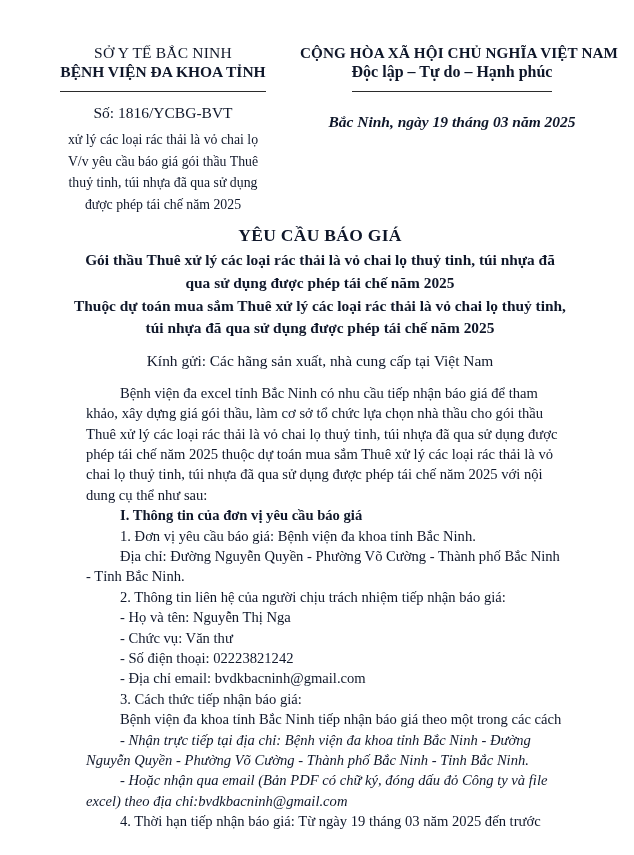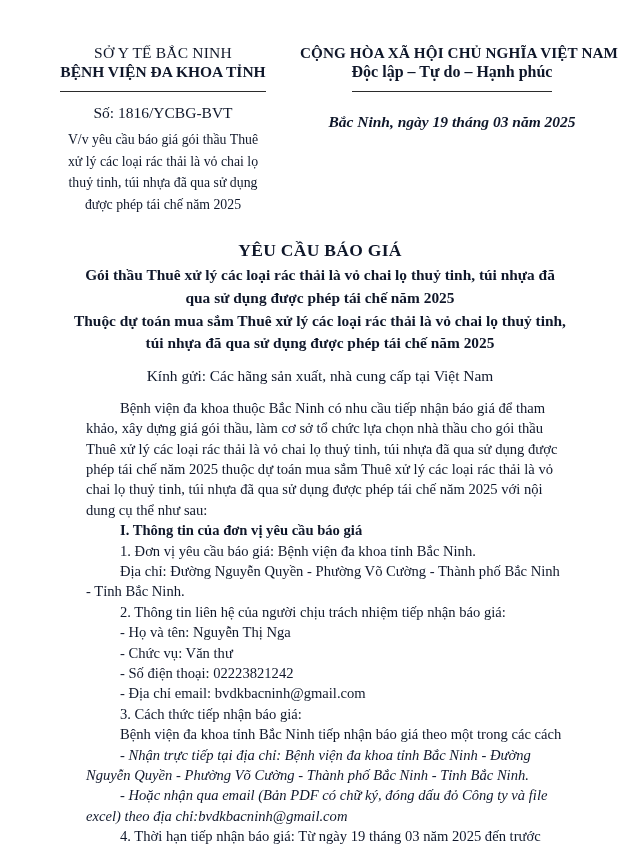--- a/index.html
+++ b/index.html
@@ -18,21 +18,21 @@
   .org-name{font-size:15.5px;font-weight:bold;margin-top:1px;white-space:nowrap;}
   .u{display:inline-block;border-bottom:1.4px solid #2b2b2b;padding-bottom:10px;}
   .doc-number{font-size:15.5px;margin-top:12px;white-space:nowrap;}
   .subject{font-size:13.8px;line-height:21.6px;margin-top:7px;}
   .subject div{white-space:nowrap;}
   .header-right{width:304px;flex:none;margin-right:-14px;text-align:center;}
   .motto-1{font-size:15.2px;font-weight:bold;white-space:nowrap;letter-spacing:.1px;}
   .motto-2{font-size:16px;font-weight:bold;margin-top:1px;white-space:nowrap;}
   .date-line{font-size:15.5px;font-weight:bold;font-style:italic;margin-top:21px;white-space:nowrap;}
   
-  .title-block{width:504px;margin-left:-18px;margin-top:25px;text-align:center;}
+  .title-block{width:504px;margin-left:-18px;margin-top:10px;text-align:center;}
   .title-main{font-size:17.5px;font-weight:bold;letter-spacing:.3px;white-space:nowrap;}
   .subtitle{font-size:15.4px;font-weight:bold;line-height:22.6px;margin-top:3px;text-align:center;}
   .subtitle div{white-space:nowrap;}
   .salutation{font-size:15.4px;margin-top:12px;white-space:nowrap;text-align:center;}
   
   .body{margin-top:13px;font-size:14.6px;line-height:20.4px;}
   .body div{white-space:nowrap;}
   .ind{text-indent:34px;}
   .bold{font-weight:bold;}
   .it{font-style:italic;}
@@ -41,22 +41,22 @@
 <body>
 
 <div class="page">
 
   <div class="header">
     <div class="header-left">
       <div class="org-parent">SỞ Y TẾ BẮC NINH</div>
       <div class="org-name"><span class="u">BỆNH VIỆN ĐA KHOA TỈNH</span></div>
       <div class="doc-number">Số: 1816/YCBG-BVT</div>
       <div class="subject">
+        <div>xử lý các loại rác thải là vỏ chai lọ</div>
         <div>V/v yêu cầu báo giá gói thầu Thuê</div>
-        <div>xử lý các loại rác thải là vỏ chai lọ</div>
         <div>thuỷ tinh, túi nhựa đã qua sử dụng</div>
         <div>được phép tái chế năm 2025</div>
       </div>
     </div>
     <div class="header-right">
       <div class="motto-1">CỘNG HÒA XÃ HỘI CHỦ NGHĨA VIỆT NAM</div>
       <div class="motto-2"><span class="u">Độc lập – Tự do – Hạnh phúc</span></div>
       <div class="date-line">Bắc Ninh, ngày 19 tháng 03 năm 2025</div>
     </div>
   </div>
@@ -66,21 +66,21 @@
     <div class="subtitle">
       <div>Gói thầu Thuê xử lý các loại rác thải là vỏ chai lọ thuỷ tinh, túi nhựa đã</div>
       <div>qua sử dụng được phép tái chế năm 2025</div>
       <div>Thuộc dự toán mua sắm Thuê xử lý các loại rác thải là vỏ chai lọ thuỷ tinh,</div>
       <div>túi nhựa đã qua sử dụng được phép tái chế năm 2025</div>
     </div>
     <div class="salutation">Kính gửi: Các hãng sản xuất, nhà cung cấp tại Việt Nam</div>
   </div>
 
   <div class="body">
-    <div class="ind">Bệnh viện đa khoa thuộc Bắc Ninh có nhu cầu tiếp nhận báo giá để tham</div>
+    <div class="ind">Bệnh viện đa excel tỉnh Bắc Ninh có nhu cầu tiếp nhận báo giá để tham</div>
     <div>khảo, xây dựng giá gói thầu, làm cơ sở tổ chức lựa chọn nhà thầu cho gói thầu</div>
     <div>Thuê xử lý các loại rác thải là vỏ chai lọ thuỷ tinh, túi nhựa đã qua sử dụng được</div>
     <div>phép tái chế năm 2025 thuộc dự toán mua sắm Thuê xử lý các loại rác thải là vỏ</div>
     <div>chai lọ thuỷ tinh, túi nhựa đã qua sử dụng được phép tái chế năm 2025 với nội</div>
     <div>dung cụ thể như sau:</div>
 
     <div class="ind bold">I. Thông tin của đơn vị yêu cầu báo giá</div>
     <div class="ind">1. Đơn vị yêu cầu báo giá: Bệnh viện đa khoa tỉnh Bắc Ninh.</div>
     <div class="ind">Địa chỉ: Đường Nguyễn Quyền - Phường Võ Cường - Thành phố Bắc Ninh</div>
     <div>- Tỉnh Bắc Ninh.</div>

